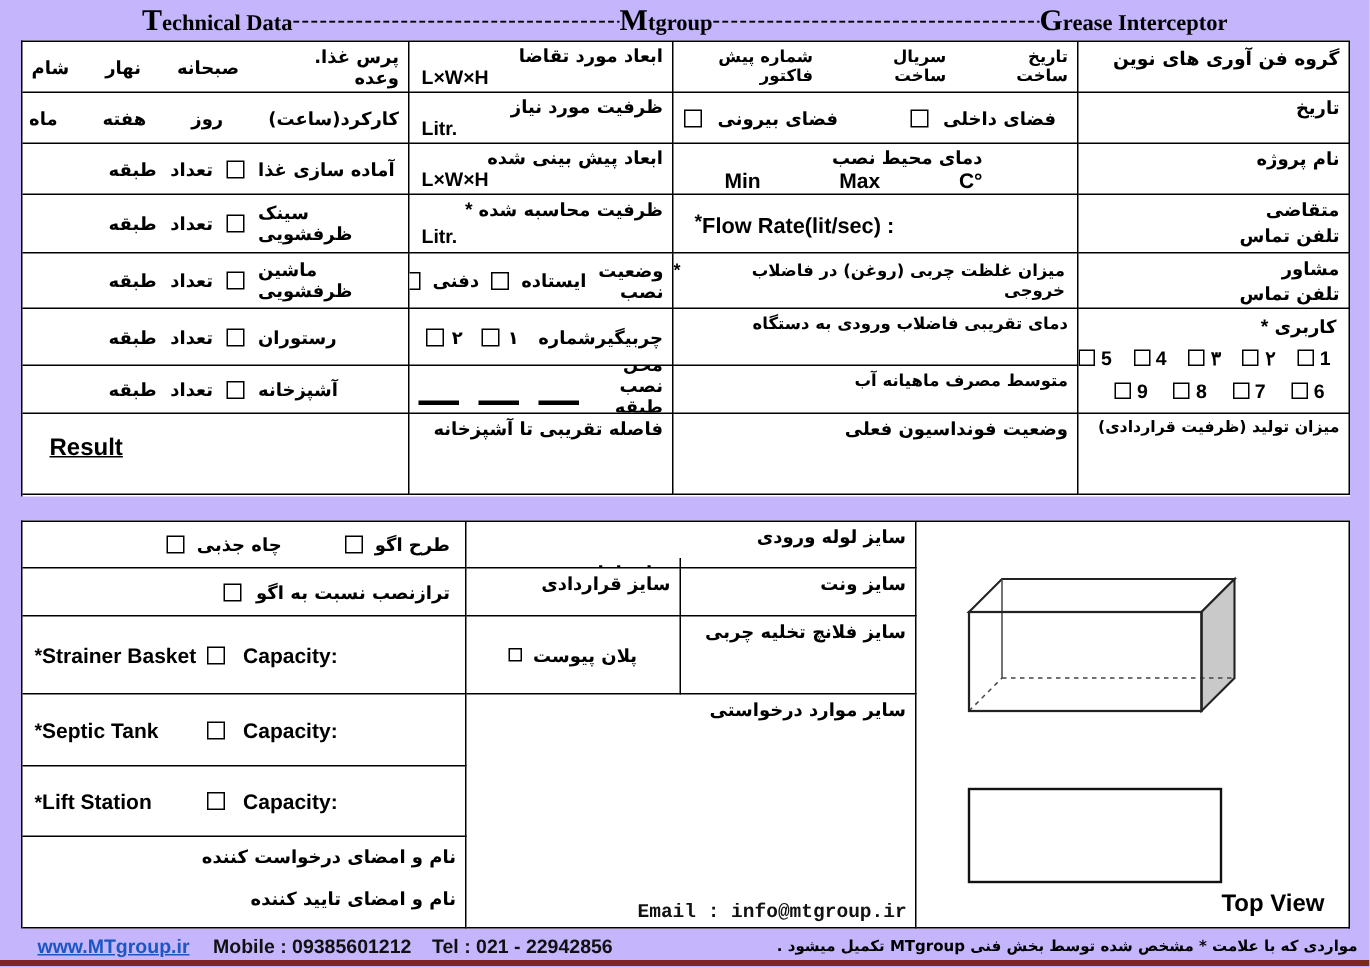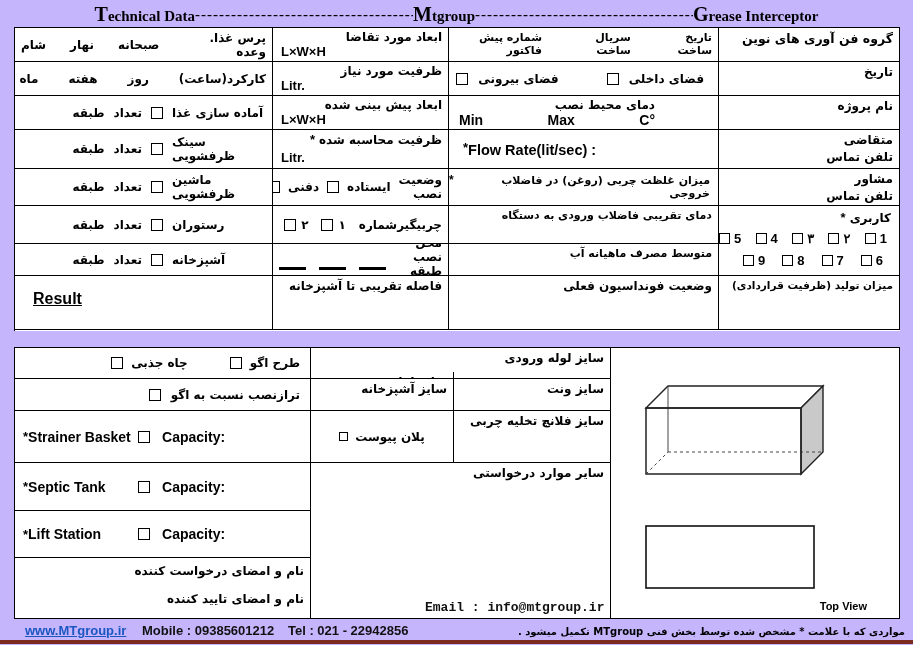--- a/index.html
+++ b/index.html
@@ -164,21 +164,21 @@
       <span class="fa-sm">شماره پیش فاکتور</span>
     </div>
     <div class="c rowflex" style="grid-area:2/3/3/4; gap:10px; padding-right:14px;">
       <span class="fa">فضای داخلی</span>
       <span class="cb"></span>
       <span class="fa" style="margin-right:38px;">فضای بیرونی</span>
       <span class="cb"></span>
     </div>
     <div class="c" style="grid-area:3/3/4/4; display:flex; flex-direction:column; justify-content:space-between; padding:2px 8px 2px 10px;">
       <div class="fa" style="text-align:right; padding-right:55px;">دمای محیط نصب</div>
-      <div style="display:flex; justify-content:space-between; padding-right:55px;">
+      <div style="display:flex; justify-content:space-between; padding-right:55px;margin-left:24px;">
         <span class="en" style="font-size:14px;">Min</span>
         <span class="en" style="font-size:14px;">Max</span>
         <span class="en" style="font-size:14px;">C°</span>
       </div>
     </div>
     <div class="c" style="grid-area:4/3/5/4; display:flex; align-items:center; padding-left:14px;">
       <span class="en" style="font-size:14.5px;"><span class="star" style="vertical-align:3px;">*</span><span>Flow Rate(lit/sec) :</span></span>
     </div>
     <div class="c" style="grid-area:5/3/6/4; display:flex; justify-content:flex-end; gap:4px; padding:4px 8px 0 0; align-items:baseline;">
       <span class="star" style="font-size:12px;">*</span>
@@ -266,21 +266,21 @@
       <span class="en" style="font-size:14px; width:110px;">Lift Station</span>
       <span class="cb"></span>
       <span class="en" style="font-size:14px; margin-left:12px;">Capacity:</span>
     </div>
     <div class="c top-right" style="grid-area:6/1/7/2; padding-top:6px;">
       <div class="fa">نام و امضای درخواست کننده</div>
       <div class="fa" style="margin-top:14px;">نام و امضای تایید کننده</div>
     </div>
 
     <div class="c top-right fa" style="grid-area:1/2/2/3;margin-top:24px;">سایز لوله خروجی</div>
-    <div class="c top-right fa" style="grid-area:2/2/3/3;">سایز آشپزخانه</div>
+    <div class="c top-right fa" style="grid-area:2/2/3/3;">سایز قراردادی</div>
     <div class="c rowflex" style="grid-area:3/2/4/3; justify-content:center; gap:7px;">
       <span class="fa">پلان پیوست</span>
       <span class="cb cb-sm" style="width:9px; height:9px;"></span>
     </div>
 
     <div class="c top-right fa" style="grid-area:1/3/2/4;">سایز لوله ورودی</div>
     <div class="c top-right fa" style="grid-area:2/3/3/4;">سایز ونت</div>
     <div class="c top-right fa" style="grid-area:3/3/4/4;">سایز فلانچ تخلیه چربی</div>
 
     <div class="c top-right fa" style="grid-area:4/2/7/4;">سایر موارد درخواستی</div>
@@ -294,21 +294,21 @@
 
         <line x1="57" y1="38" x2="57" y2="104" stroke="#444" stroke-width="1"></line>
 
         <line x1="57" y1="104" x2="212" y2="104" stroke="#444" stroke-width="1" stroke-dasharray="3,3"></line>
         <line x1="35" y1="126" x2="57" y2="104" stroke="#444" stroke-width="1" stroke-dasharray="3,3"></line>
 
         <rect x="35" y="60" width="155" height="66" fill="none" stroke="#222" stroke-width="1.5"></rect>
 
         <rect x="35" y="178" width="168" height="62" fill="#ffffff" stroke="#111" stroke-width="1.6"></rect>
       </svg>
-      <div class="en" style="position:absolute; right:32px; bottom:6px; font-size:11px;">Top View</div>
+      <div class="en" style="position:absolute; right:16px; bottom:6px; font-size:16px;">Top View</div>
     </div>
   </div>
 
   <div>
     <span class="link" style="position:absolute; left:25px; top:623px;">www.MTgroup.ir</span>
     <span class="foot-en" style="position:absolute; left:142px; top:623px;">Mobile : 09385601212</span>
     <span class="foot-en" style="position:absolute; left:288px; top:623px;">Tel : 021 - 22942856</span>
     <span class="foot-en" style="position:absolute; left:425px; top:600px;font-family:Liberation Mono, monospace;">Email : info@mtgroup.ir</span>
     <span class="fa" style="position:absolute; right:8px; top:626px; font-size:10px;">مواردی که با علامت *  مشخص شده توسط بخش فنی MTgroup تکمیل میشود .</span>
     <div class="rule"></div>

